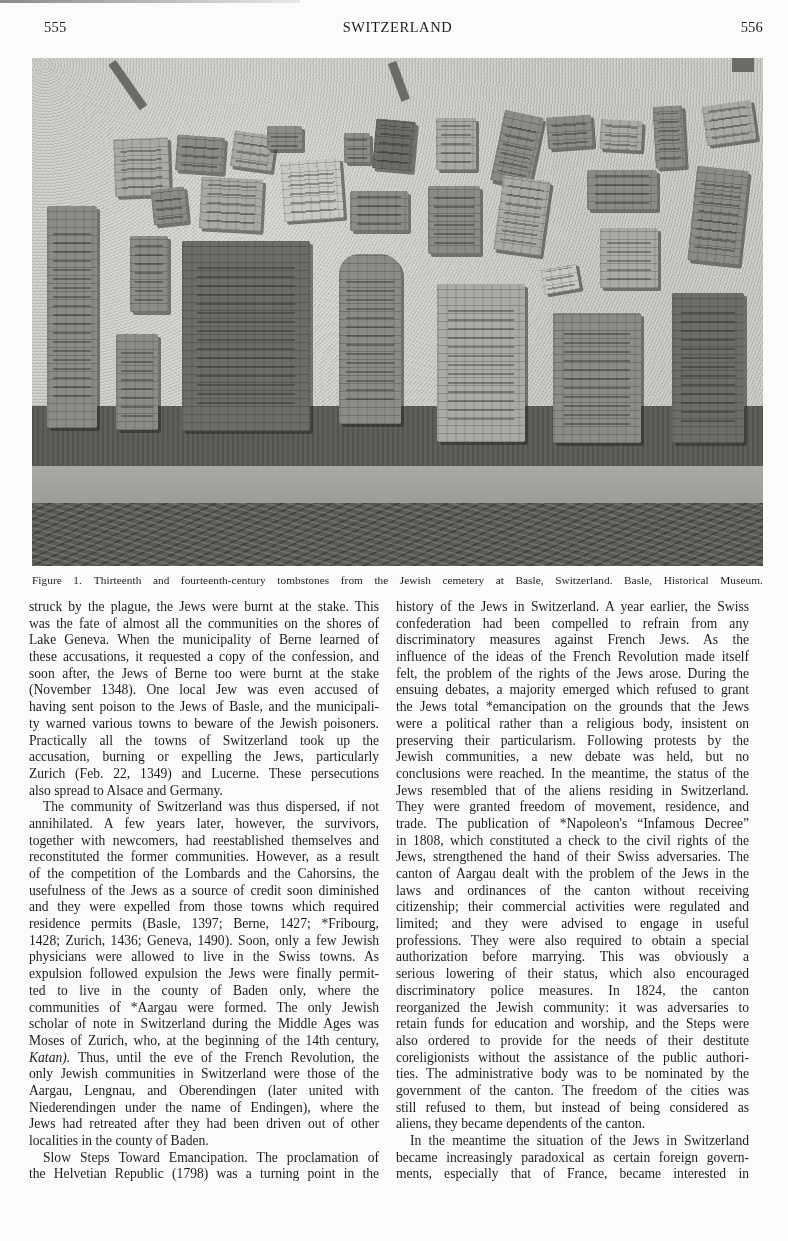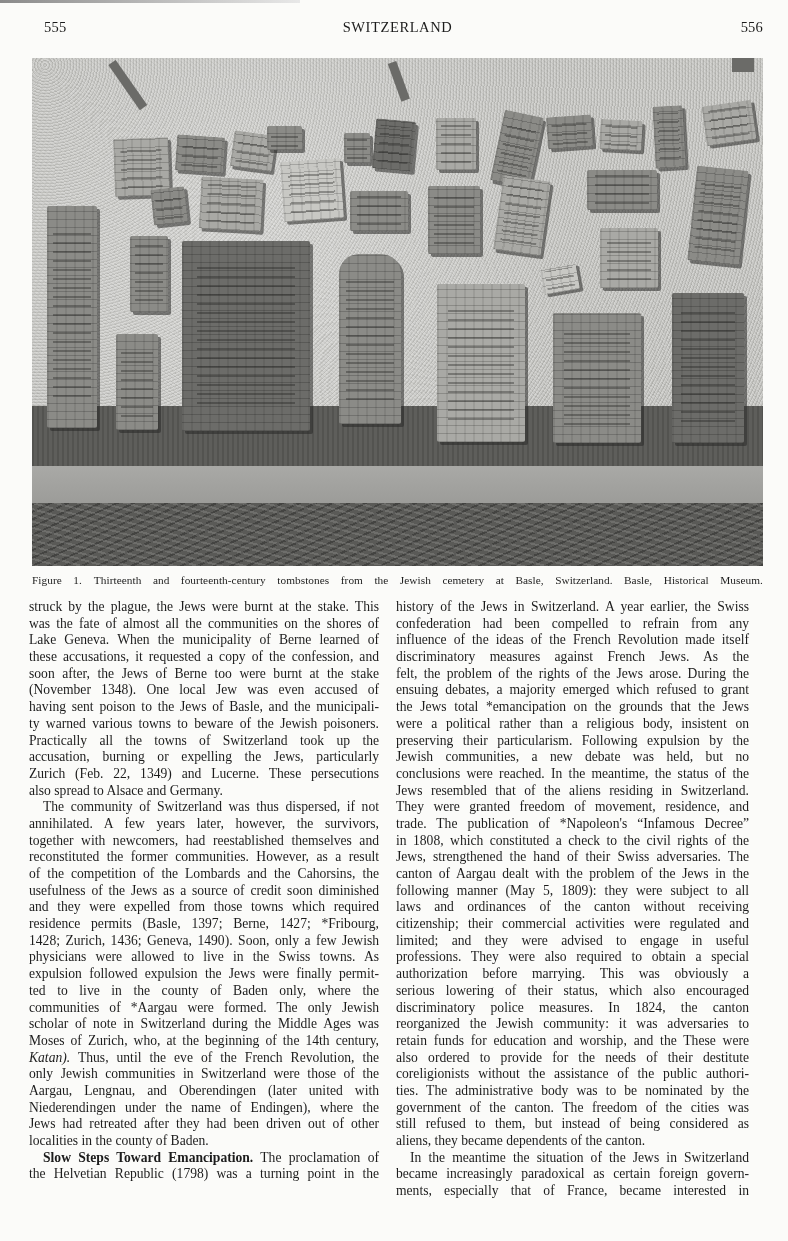--- a/index.html
+++ b/index.html
@@ -93,21 +93,21 @@
     font-size: 13.6px; line-height: 16.7px;
   }
   .col-left { left: 29px; }
   .col-right { left: 396px; width: 353px; }
   .line {
     display: block; text-align: justify; text-align-last: justify;
     white-space: nowrap; height: 16.7px;
   }
   .line.last { text-align-last: left; }
   .line.indent { padding-left: 14px; }
-  .bold { font-weight: bold; }
+  .bold { font-weight: normal; }
   .ital { font-style: italic; }
 </style>
 </head>
 <body>
 
 <div class="top-rule"></div>
 
 <div class="page-header">
   <span class="pn-left">555</span>
   <span class="running-title">SWITZERLAND</span>
@@ -255,45 +255,44 @@
   <span class="line">Niederendingen under the name of Endingen), where the</span>
   <span class="line">Jews had retreated after they had been driven out of other</span>
   <span class="line last">localities in the county of Baden.</span>
   <span class="line indent"><span class="bold">Slow Steps Toward Emancipation.</span> <span>The proclamation of</span></span>
   <span class="line">the Helvetian Republic (1798) was a turning point in the</span>
 </div>
 
 <div class="column col-right">
   <span class="line">history of the Jews in Switzerland. A year earlier, the Swiss</span>
   <span class="line">confederation had been compelled to refrain from any</span>
+  <span class="line">discriminatory measures against French Jews. As the</span>
   <span class="line">influence of the ideas of the French Revolution made itself</span>
-  <span class="line">discriminatory measures against French Jews. As the</span>
   <span class="line">felt, the problem of the rights of the Jews arose. During the</span>
   <span class="line">ensuing debates, a majority emerged which refused to grant</span>
   <span class="line">the Jews total *emancipation on the grounds that the Jews</span>
   <span class="line">were a political rather than a religious body, insistent on</span>
-  <span class="line">preserving their particularism. Following expulsion by the</span>
+  <span class="line">preserving their particularism. Following protests by the</span>
   <span class="line">Jewish communities, a new debate was held, but no</span>
   <span class="line">conclusions were reached. In the meantime, the status of the</span>
   <span class="line">Jews resembled that of the aliens residing in Switzerland.</span>
   <span class="line">They were granted freedom of movement, residence, and</span>
   <span class="line">trade. The publication of *Napoleon's “Infamous Decree”</span>
   <span class="line">in 1808, which constituted a check to the civil rights of the</span>
   <span class="line">Jews, strengthened the hand of their Swiss adversaries. The</span>
   <span class="line">canton of Aargau dealt with the problem of the Jews in the</span>
-  <span class="line">following manner (May 5, 1809): they were subject to all</span>
   <span class="line">laws and ordinances of the canton without receiving</span>
   <span class="line">citizenship; their commercial activities were regulated and</span>
   <span class="line">limited; and they were advised to engage in useful</span>
   <span class="line">professions. They were also required to obtain a special</span>
   <span class="line">authorization before marrying. This was obviously a</span>
   <span class="line">serious lowering of their status, which also encouraged</span>
   <span class="line">discriminatory police measures. In 1824, the canton</span>
   <span class="line">reorganized the Jewish community: it was adversaries to</span>
-  <span class="line">retain funds for education and worship, and the These were</span>
+  <span class="line">retain funds for education and worship, and the Steps were</span>
   <span class="line">also ordered to provide for the needs of their destitute</span>
   <span class="line">coreligionists without the assistance of the public authori-</span>
   <span class="line">ties. The administrative body was to be nominated by the</span>
   <span class="line">government of the canton. The freedom of the cities was</span>
   <span class="line">still refused to them, but instead of being considered as</span>
   <span class="line last">aliens, they became dependents of the canton.</span>
   <span class="line indent">In the meantime the situation of the Jews in Switzerland</span>
   <span class="line">became increasingly paradoxical as certain foreign govern-</span>
   <span class="line">ments, especially that of France, became interested in</span>
 </div>

